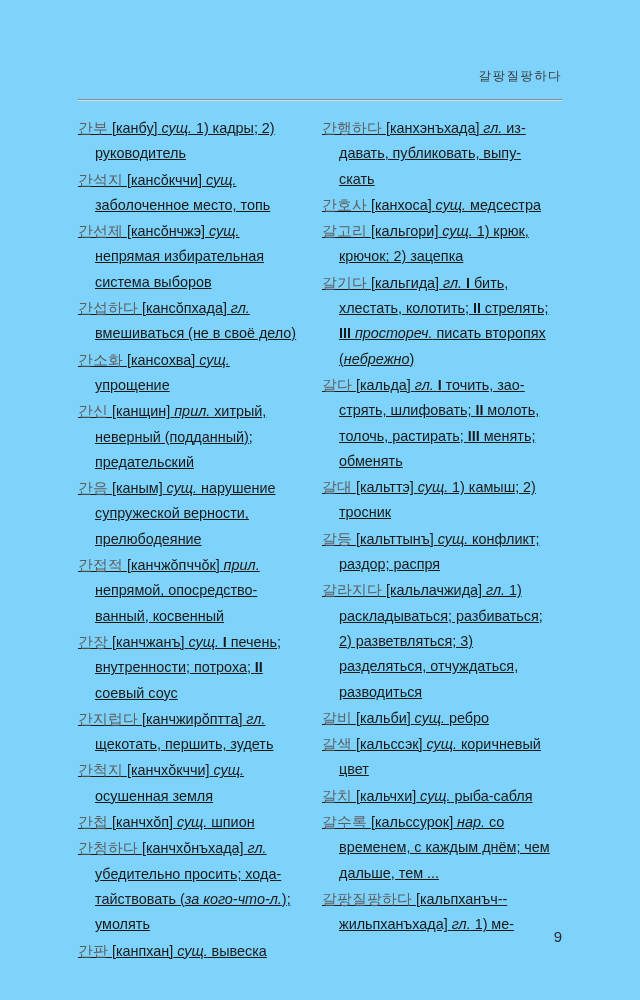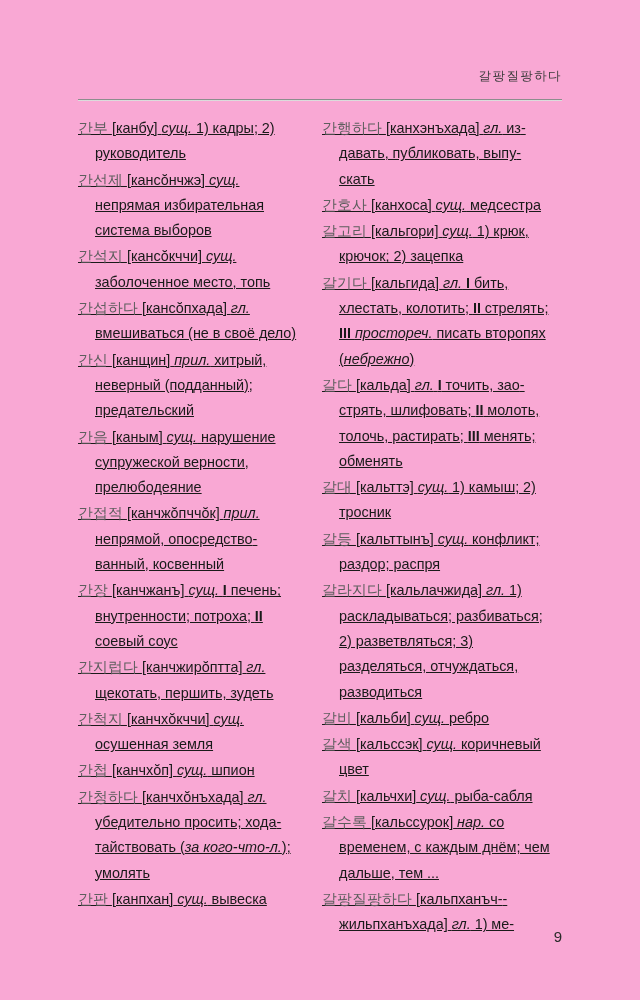--- a/index.html
+++ b/index.html
@@ -13,21 +13,21 @@
     position: relative;
     font-family: "Liberation Sans", "DejaVu Sans", sans-serif;
     color: #1a1a1a;
     overflow: hidden;
   }
 
   
   #page {
     position: absolute;
     inset: 0;
-    background: #f9a8d4;
+    background: #7dd3fc;
   }
 
   
   #running-head {
     position: absolute;
     left: 78px;
     top: 68px;
     width: 484px;
     text-align: right;
     font-family: "DejaVu Serif", "Liberation Serif", serif;
@@ -106,23 +106,24 @@
 
 <div id="page">
 
   <div id="running-head">갈팡질팡하다</div>
 
   <div id="head-rule"></div>
 
   <div id="columns">
     <div class="column">
         <p class="entry"><span class="hw">간부</span> <span class="pron">[канбу]</span> <span class="pos">сущ.</span> 1) кадры; 2) руководитель</p>
+        <p class="entry"><span class="hw">간석지</span> <span class="pron">[кансŏкччи]</span> <span class="pos">сущ.</span> заболоченное место, топь</p>
         <p class="entry"><span class="hw">간선제</span> <span class="pron">[кансŏнчжэ]</span> <span class="pos">сущ.</span> непрямая избирательная система выборов</p>
-        <p class="entry"><span class="hw">간석지</span> <span class="pron">[кансŏкччи]</span> <span class="pos">сущ.</span> заболоченное место, топь</p>
         <p class="entry"><span class="hw">간섭하다</span> <span class="pron">[кансŏпхада]</span> <span class="pos">гл.</span> вмешиваться (не в своё дело)</p>
+        <p class="entry"><span class="hw">간소화</span> <span class="pron">[кансохва]</span> <span class="pos">сущ.</span> упрощение</p>
         <p class="entry"><span class="hw">간신</span> <span class="pron">[канщин]</span> <span class="pos">прил.</span> хитрый, неверный (подданный); предательский</p>
         <p class="entry"><span class="hw">간음</span> <span class="pron">[каным]</span> <span class="pos">сущ.</span> нарушение супружеской верности, прелюбодеяние</p>
         <p class="entry"><span class="hw">간접적</span> <span class="pron">[канчжŏпччŏк]</span> <span class="pos">прил.</span> непрямой, опосредство­ванный, косвенный</p>
         <p class="entry"><span class="hw">간장</span> <span class="pron">[канчжанъ]</span> <span class="pos">сущ.</span> <span class="rn">I</span> печень; внутренности; потроха; <span class="rn">II</span> соевый соус</p>
         <p class="entry"><span class="hw">간지럽다</span> <span class="pron">[канчжирŏптта]</span> <span class="pos">гл.</span> щекотать, першить, зудеть</p>
         <p class="entry"><span class="hw">간척지</span> <span class="pron">[канчхŏкччи]</span> <span class="pos">сущ.</span> осушенная земля</p>
         <p class="entry"><span class="hw">간첩</span> <span class="pron">[канчхŏп]</span> <span class="pos">сущ.</span> шпион</p>
         <p class="entry"><span class="hw">간청하다</span> <span class="pron">[канчхŏнъхада]</span> <span class="pos">гл.</span> убедительно просить; хода­тайствовать (<span class="it">за ко­го-что-л.</span>); умолять</p>
         <p class="entry"><span class="hw">간판</span> <span class="pron">[канпхан]</span> <span class="pos">сущ.</span> вывеска</p>
       </div>

